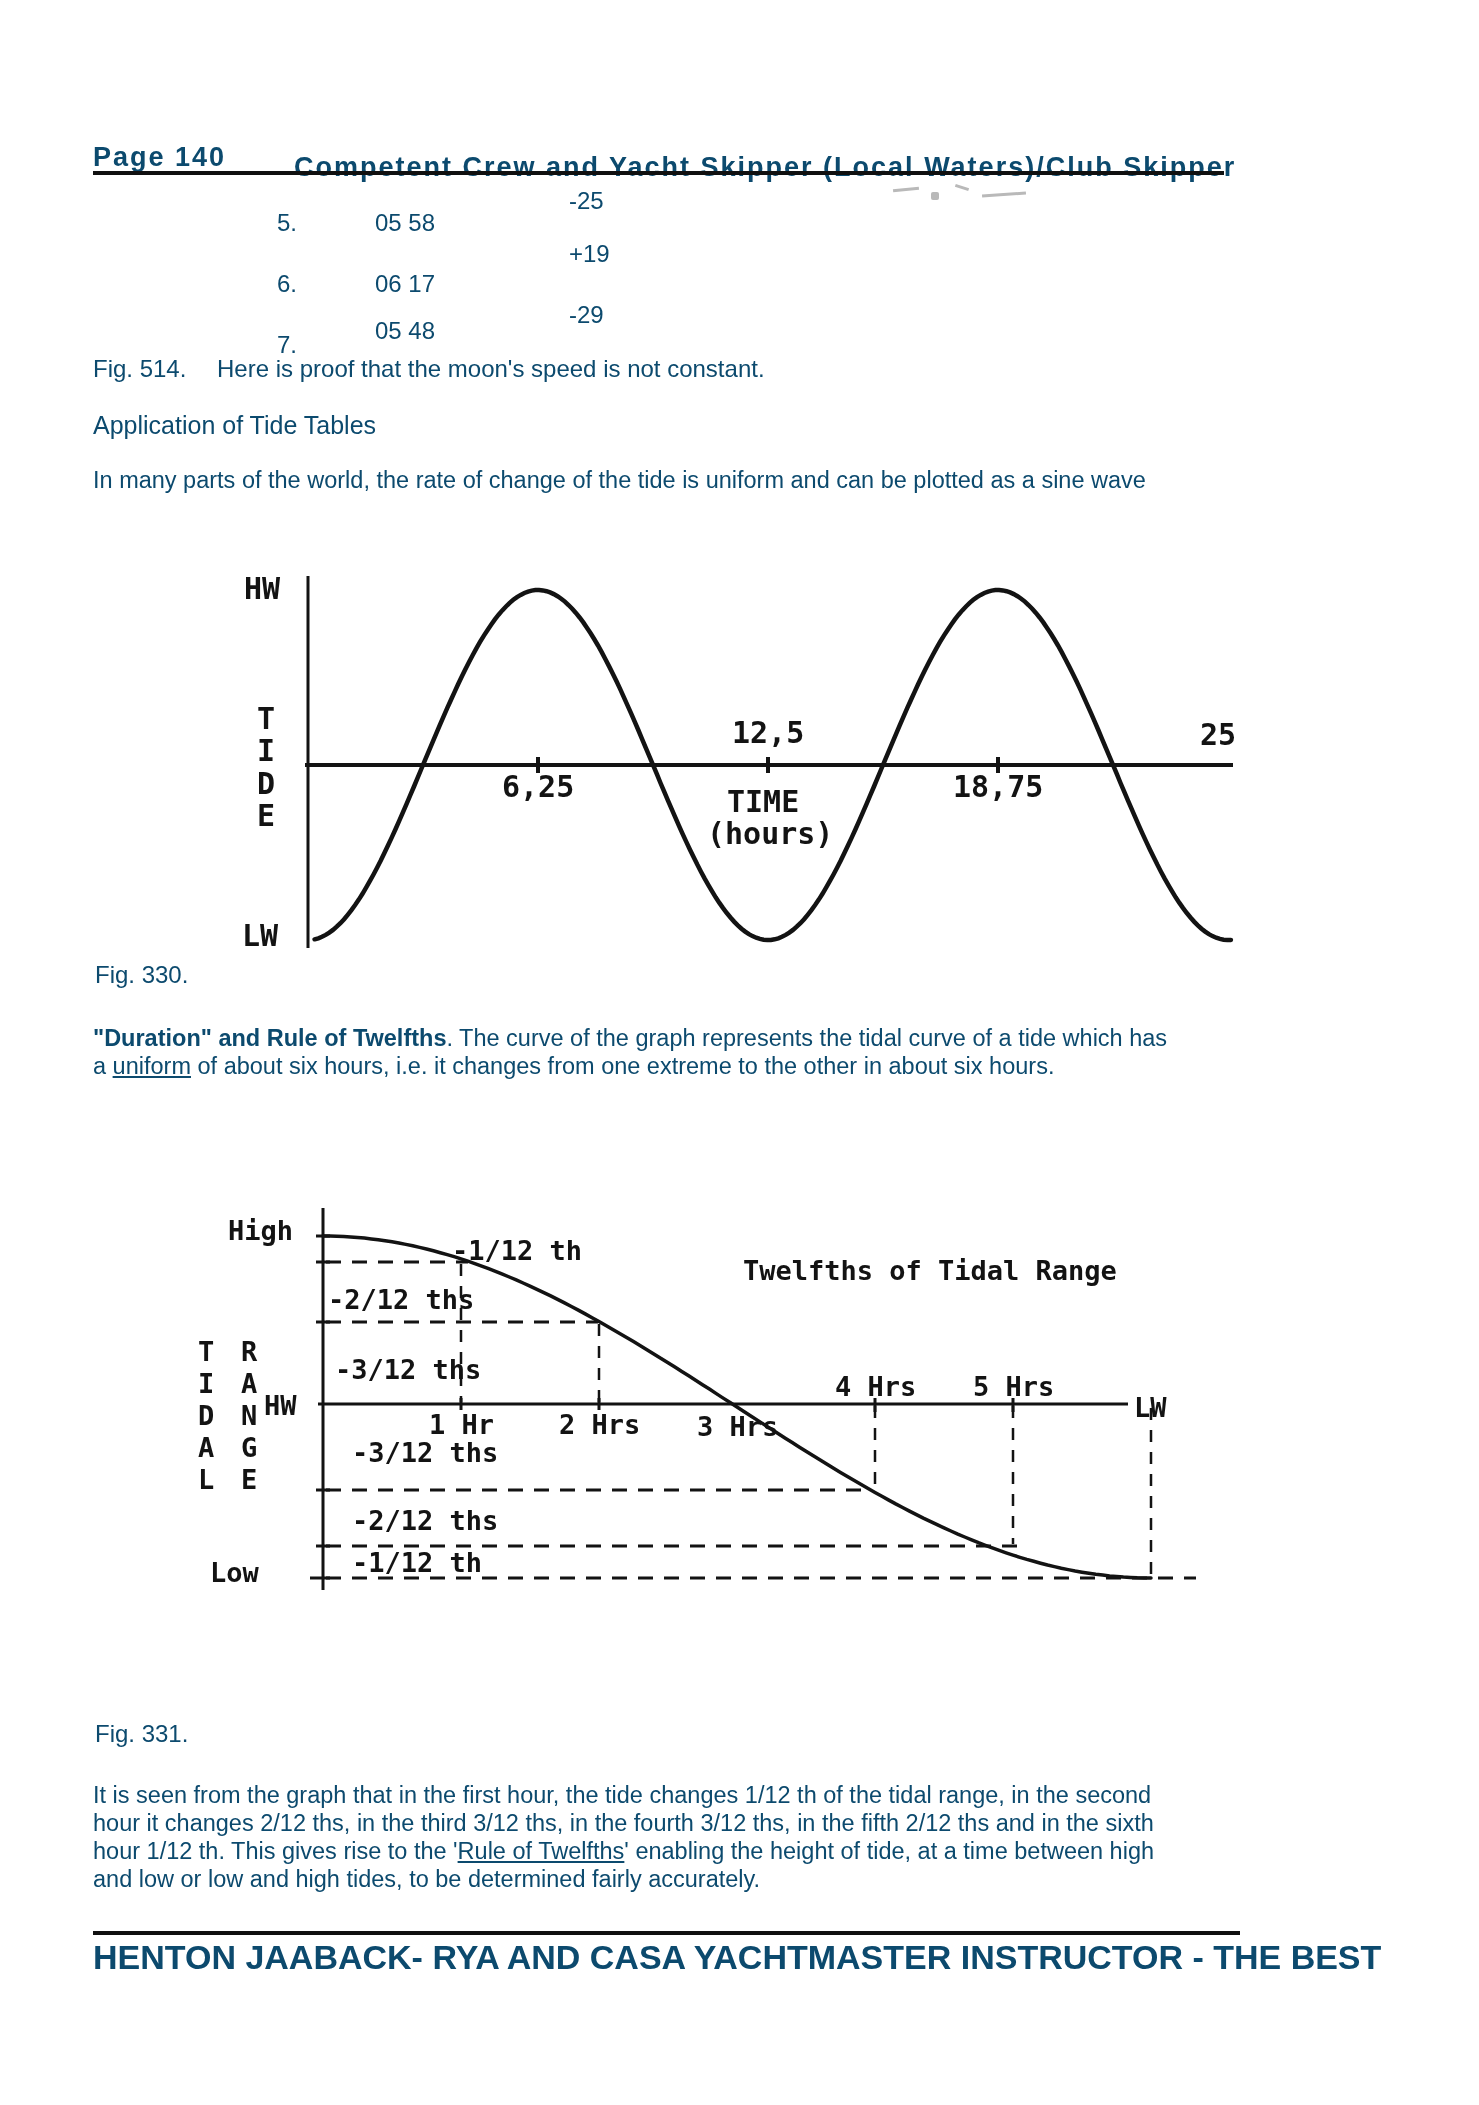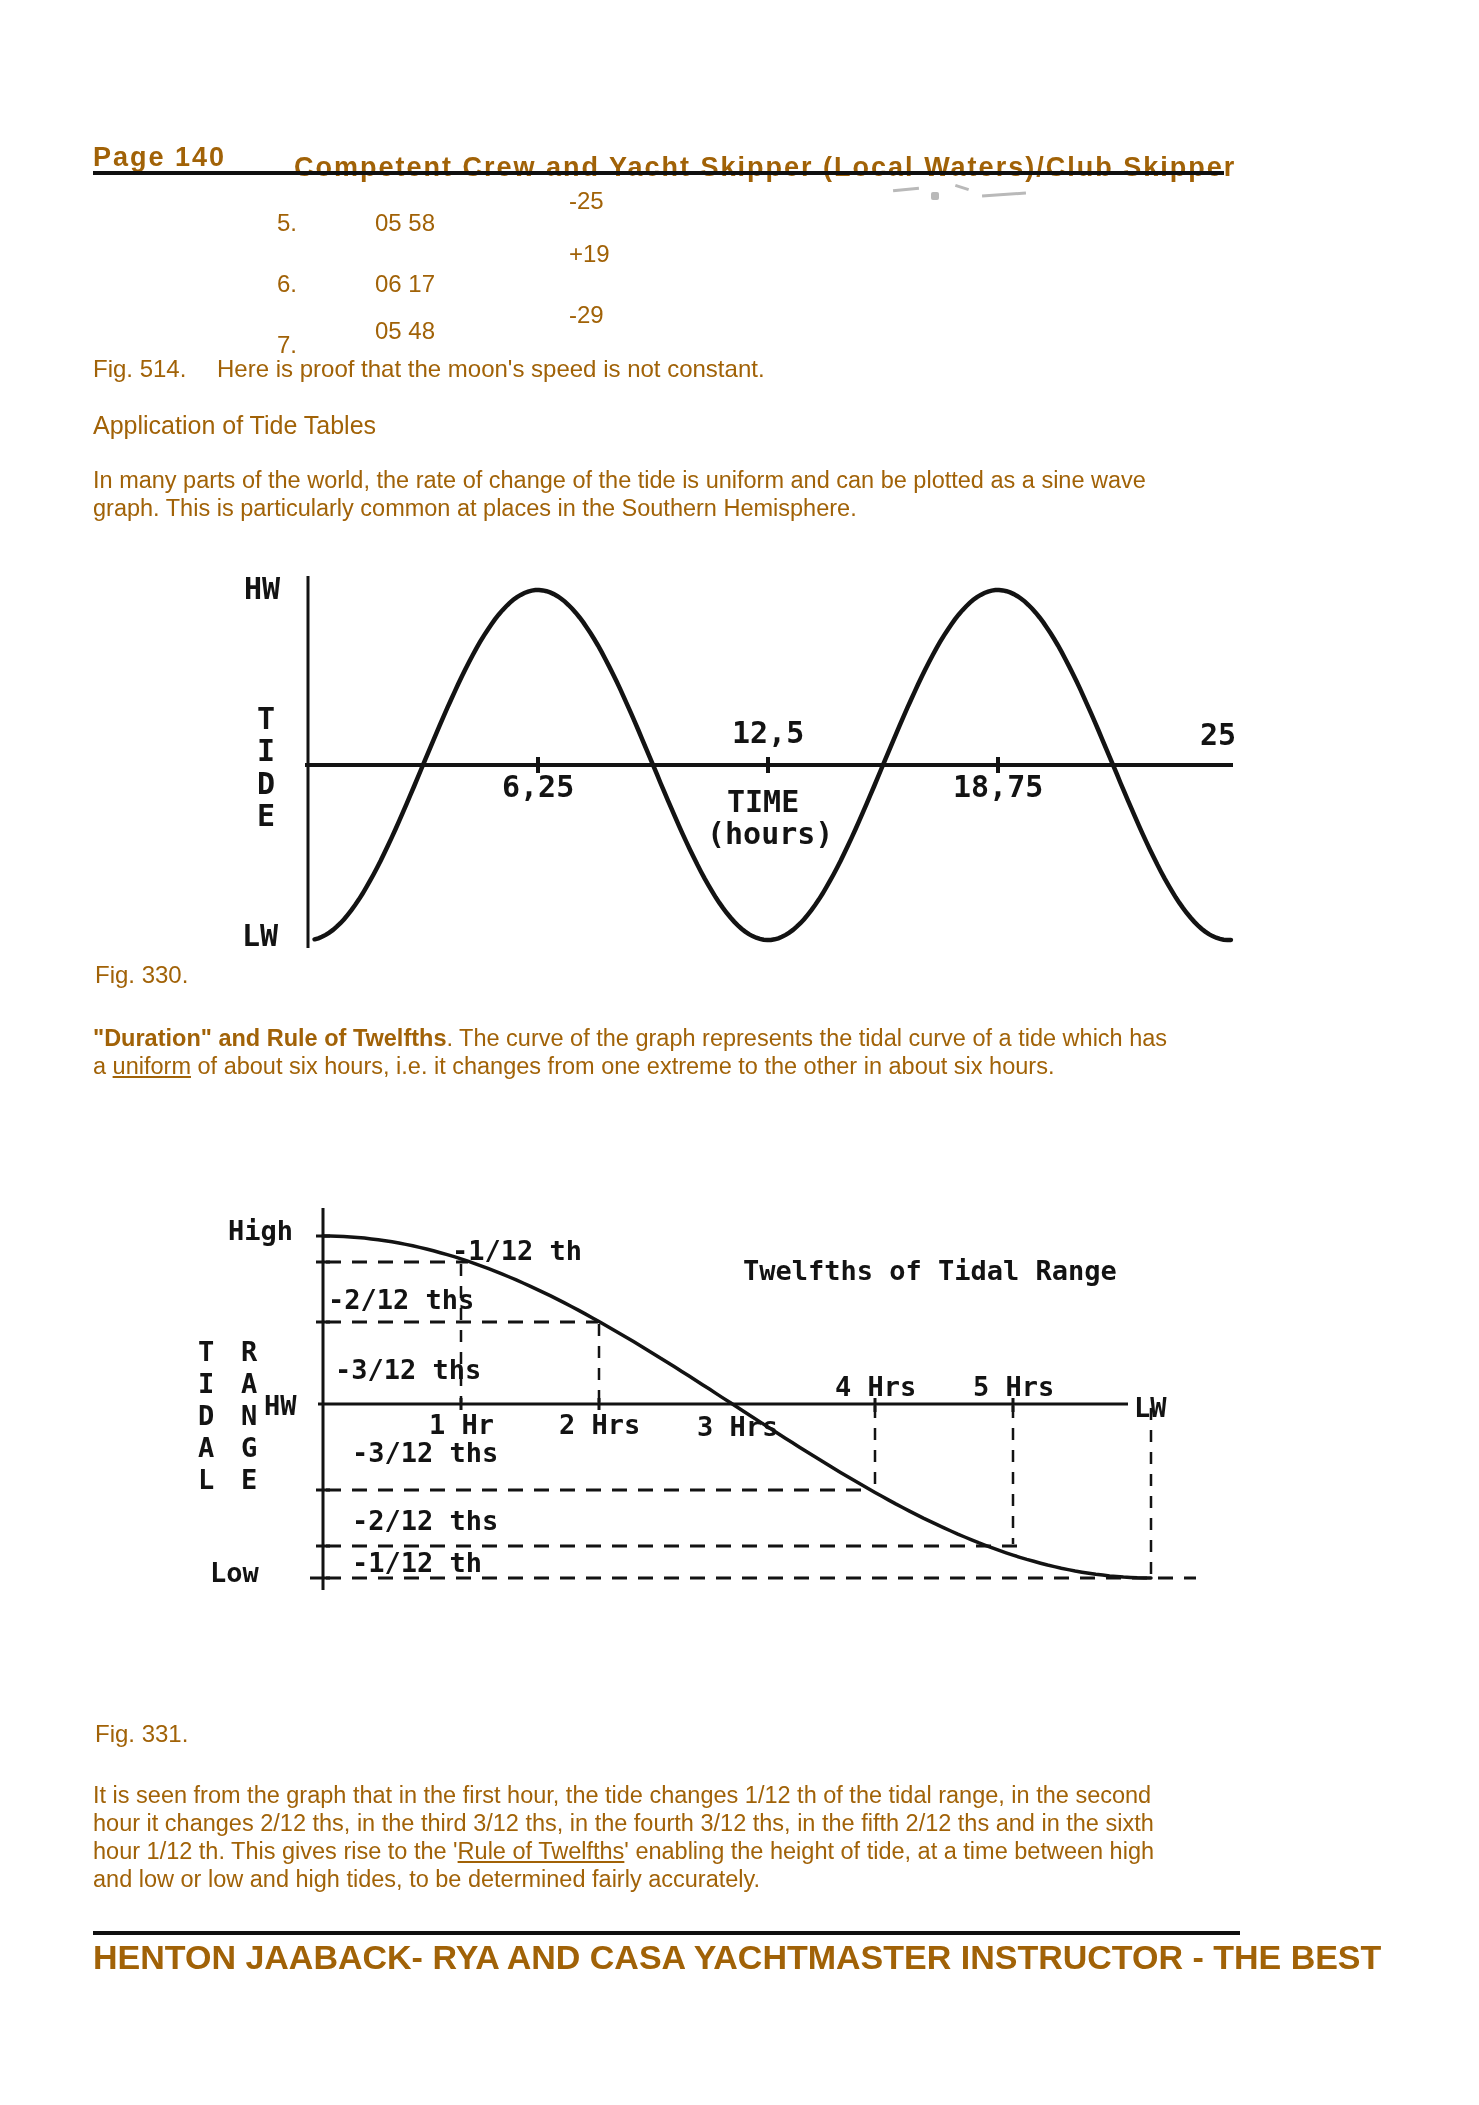--- a/index.html
+++ b/index.html
@@ -1,17 +1,17 @@
 <!DOCTYPE html>
 <html><head>
 <meta charset="utf-8">
 <style>
   html,body{margin:0;padding:0;background:#ffffff;}
   .page{position:relative;width:1479px;height:2104px;background:#ffffff;overflow:hidden;
-        font-family:"Liberation Sans",sans-serif;color:#a16207;}
+        font-family:"Liberation Sans",sans-serif;color:#0c4a6e;}
   .t{position:absolute;white-space:nowrap;}
   .hdr{font-weight:bold;font-size:27px;letter-spacing:2px;}
   .rule{position:absolute;background:#101010;}
   .num{font-size:24px;}
   .cap{font-size:24px;}
   .heading{font-weight:normal;font-size:25px;}
   .body{font-size:23.5px;}
   .b{font-weight:bold;}
   .u{text-decoration:underline;}
   .footer-text{font-weight:bold;font-size:34px;letter-spacing:0px;}
@@ -42,21 +42,20 @@
   <div class="t num" style="left:375px;top:270px;">06 17</div>
   <div class="t num" style="left:569px;top:301px;">-29</div>
   <div class="t num" style="left:277px;top:331px;">7.</div>
   <div class="t num" style="left:375px;top:317px;">05 48</div>
 
   <div class="t cap" style="left:93px;top:355px;">Fig. 514.</div>
   <div class="t cap" style="left:217px;top:355px;">Here is proof that the moon's speed is not constant.</div>
 
   <div class="t heading" style="left:93px;top:411px;">Application of Tide Tables</div>
   <div class="t body" style="left:93px;top:467px;">In many parts of the world, the rate of change of the tide is uniform and can be plotted as a sine wave</div>
-  <div class="t body" style="left:93px;top:495px;">graph. This is particularly common at places in the Southern Hemisphere.</div>
 
   <svg width="1479" height="2105" viewBox="0 0 1479 2105" style="position:absolute;left:0;top:0;">
 
     <g>
       <line x1="308" y1="576" x2="308" y2="948" stroke="#131313" stroke-width="3"></line>
       <line x1="305" y1="765" x2="1233" y2="765" stroke="#131313" stroke-width="4"></line>
 
       <line x1="538" y1="757" x2="538" y2="773" stroke="#131313" stroke-width="4"></line>
       <line x1="768" y1="757" x2="768" y2="773" stroke="#131313" stroke-width="4"></line>
       <line x1="998" y1="757" x2="998" y2="773" stroke="#131313" stroke-width="4"></line>

